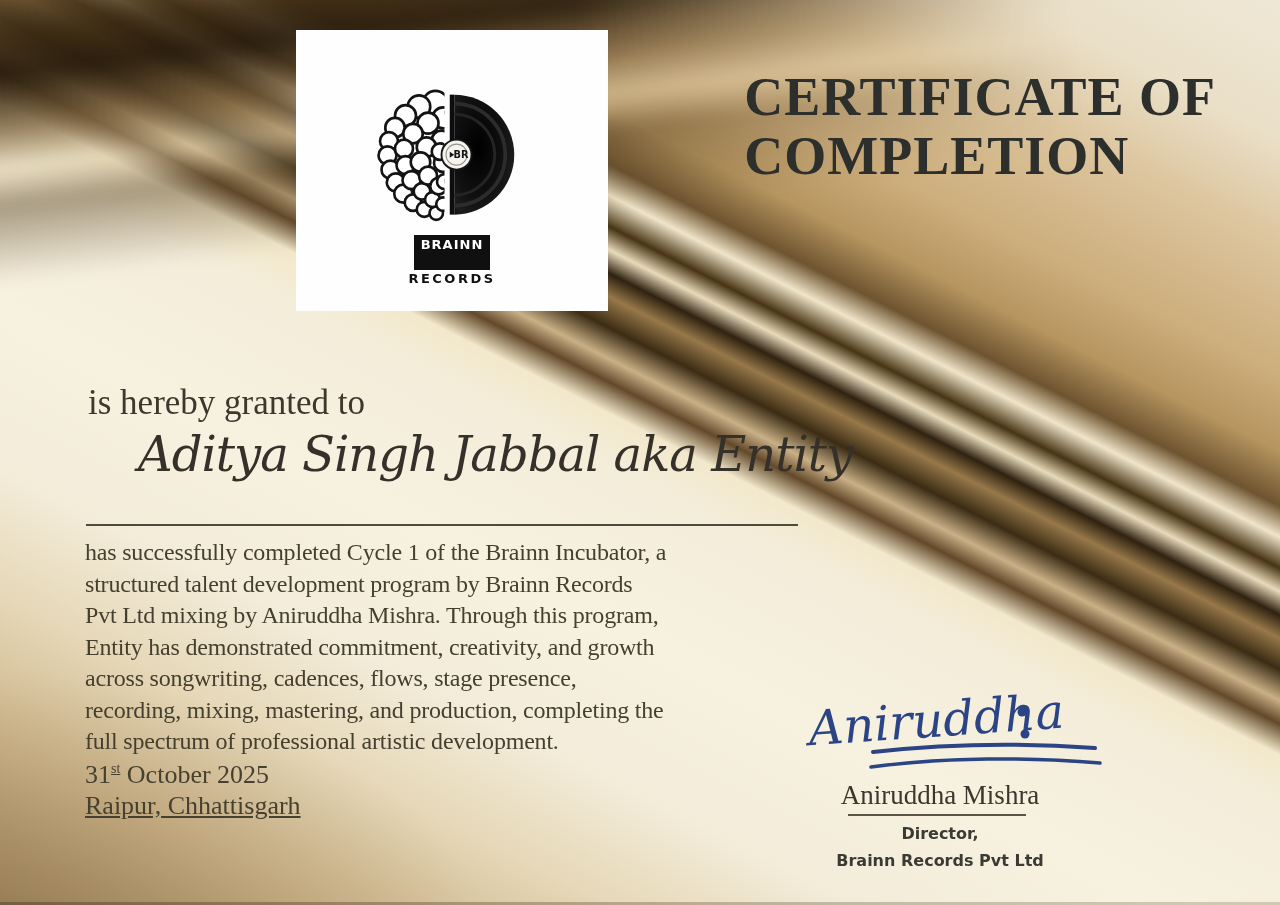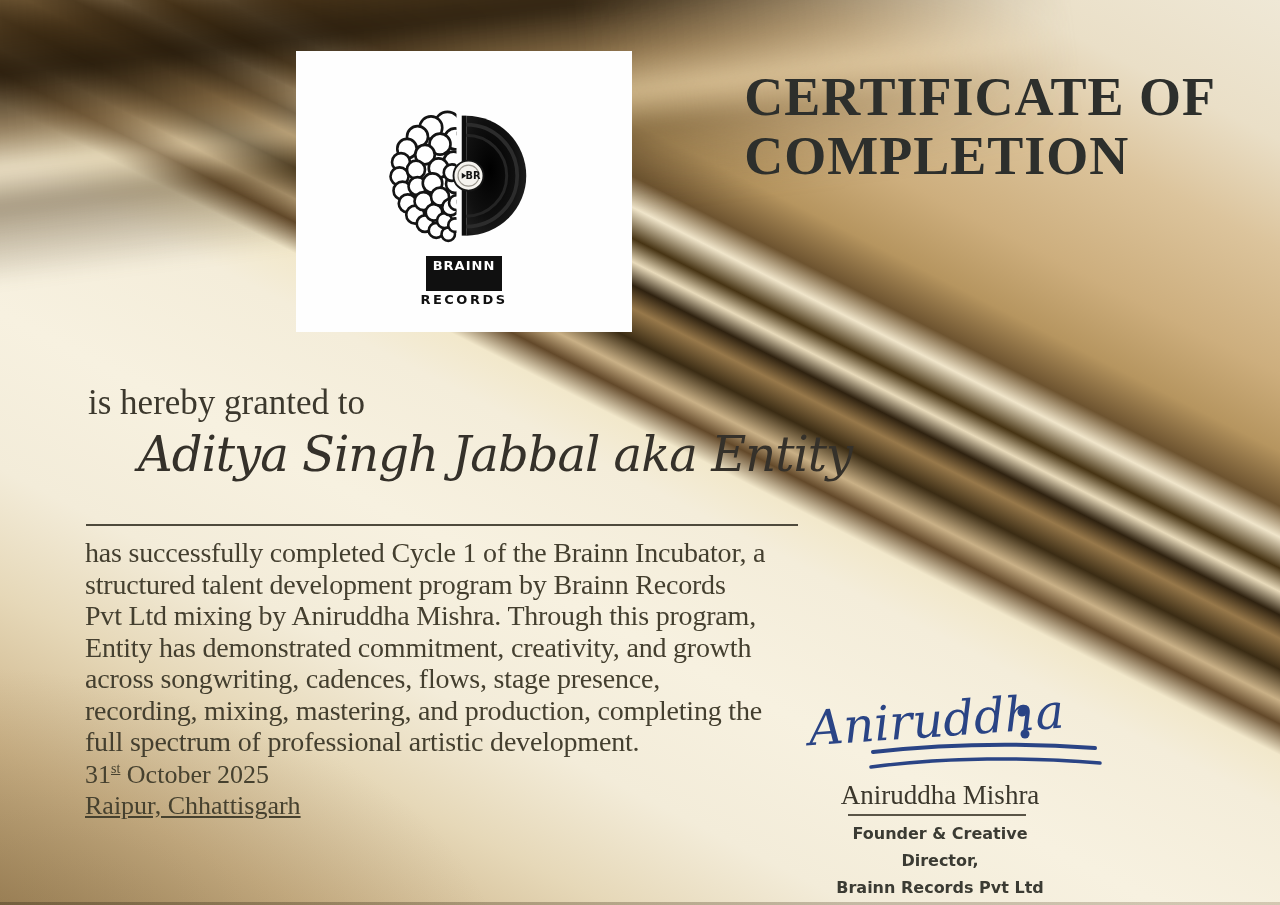--- a/index.html
+++ b/index.html
@@ -48,41 +48,41 @@
     z-index:1;
   }
   .corner-shade{
     position:absolute;inset:0;z-index:1;
     background:radial-gradient(ellipse 950px 520px at -5% 108%, rgba(122,96,58,0.45), rgba(122,96,58,0) 60%);
   }
   .bottom-edge{position:absolute;left:0;right:0;bottom:0;height:3px;z-index:4;
     background:linear-gradient(to right, rgba(60,48,28,.4), rgba(130,108,75,.3));}
 
   .logo-card{
-    position:absolute;left:296px;top:30px;width:336px;height:281px;background:#fefefe;z-index:3;
-    display:flex;flex-direction:column;align-items:center;margin-top:21px;
+    position:absolute;left:296px;top:30px;width:312px;height:281px;background:#fefefe;z-index:3;
+    display:flex;flex-direction:column;align-items:center;
   }
   .logo-art{margin-top:54px;}
   .brand-line1{margin-top:12px;background:#101010;color:#fff;font-family:"DejaVu Sans",sans-serif;
     font-weight:bold;font-size:13px;letter-spacing:1px;padding:2px 7px 18px 7px;}
   .brand-line2{color:#101010;font-family:"DejaVu Sans",sans-serif;font-weight:bold;
     font-size:13px;letter-spacing:2.5px;margin-top:1px;}
 
   .title{
     position:absolute;top:68px;right:64px;margin:0;z-index:2;text-align:left;
     font-size:54px;line-height:59px;font-weight:bold;color:#2d2f2c;letter-spacing:1px;
   }
   .granted{position:absolute;left:88px;top:383px;z-index:2;font-size:35px;color:#3c382d;}
   .recipient{
     position:absolute;left:138px;top:426px;z-index:2;
     font-family:"DejaVu Serif",serif;font-style:italic;font-size:48px;letter-spacing:-1px;color:#35312a;
   }
   .divider{position:absolute;left:86px;top:524px;width:712px;height:2px;background:#4e4a3c;z-index:2;}
   .body-text{position:absolute;left:85px;top:537px;z-index:2;}
-  .body-text .line{font-size:28px;line-height:31.5px;letter-spacing:-0.2px;color:#443f2f;white-space:nowrap;}
+  .body-text .line{font-size:24px;line-height:31.5px;letter-spacing:-0.2px;color:#443f2f;white-space:nowrap;}
   .date-line{position:absolute;left:85px;top:760px;z-index:2;font-size:26px;color:#46412f;}
   .date-line sup{font-size:14px;text-decoration:underline;}
   .location-line{position:absolute;left:85px;top:791px;z-index:2;font-size:26px;color:#46412f;text-decoration:underline;}
 
   .sign-svg{position:absolute;left:795px;top:660px;z-index:2;}
   .signatory-name{position:absolute;left:800px;top:780px;width:280px;z-index:2;
     text-align:center;font-size:27px;color:#3b372c;}
   .signatory-underline{position:absolute;left:848px;top:814px;width:178px;height:0;
     border-top:2px solid #5a5547;z-index:2;}
   .signatory-title{position:absolute;left:790px;top:820px;width:300px;z-index:2;text-align:center;
@@ -184,19 +184,18 @@
   <svg class="sign-svg" width="320" height="120" viewBox="0 0 320 120" aria-hidden="true">
     <text x="14" y="78" font-family="DejaVu Serif, serif" font-style="italic" font-size="48" fill="#2a4485" transform="rotate(-4 120 70)">Aniruddha</text>
     <circle cx="227" cy="52" r="4.5" fill="#2a4485"></circle>
     <circle cx="230" cy="74" r="4.5" fill="#2a4485"></circle>
     <path d="M78,92 C150,84 230,83 300,88" fill="none" stroke="#2a4485" stroke-width="4" stroke-linecap="round"></path>
     <path d="M76,107 C150,97 235,97 305,103" fill="none" stroke="#2a4485" stroke-width="3.5" stroke-linecap="round"></path>
   </svg>
   <div class="signatory-name">Aniruddha Mishra</div>
   <div class="signatory-underline"></div>
   <div class="signatory-title">
-    <div>Founder &amp; Creative</div>
     <div>Director,</div>
     <div>Brainn Records Pvt Ltd</div>
   </div>
 
   <div class="bottom-edge"></div>
 </div>
 
 </body></html>

